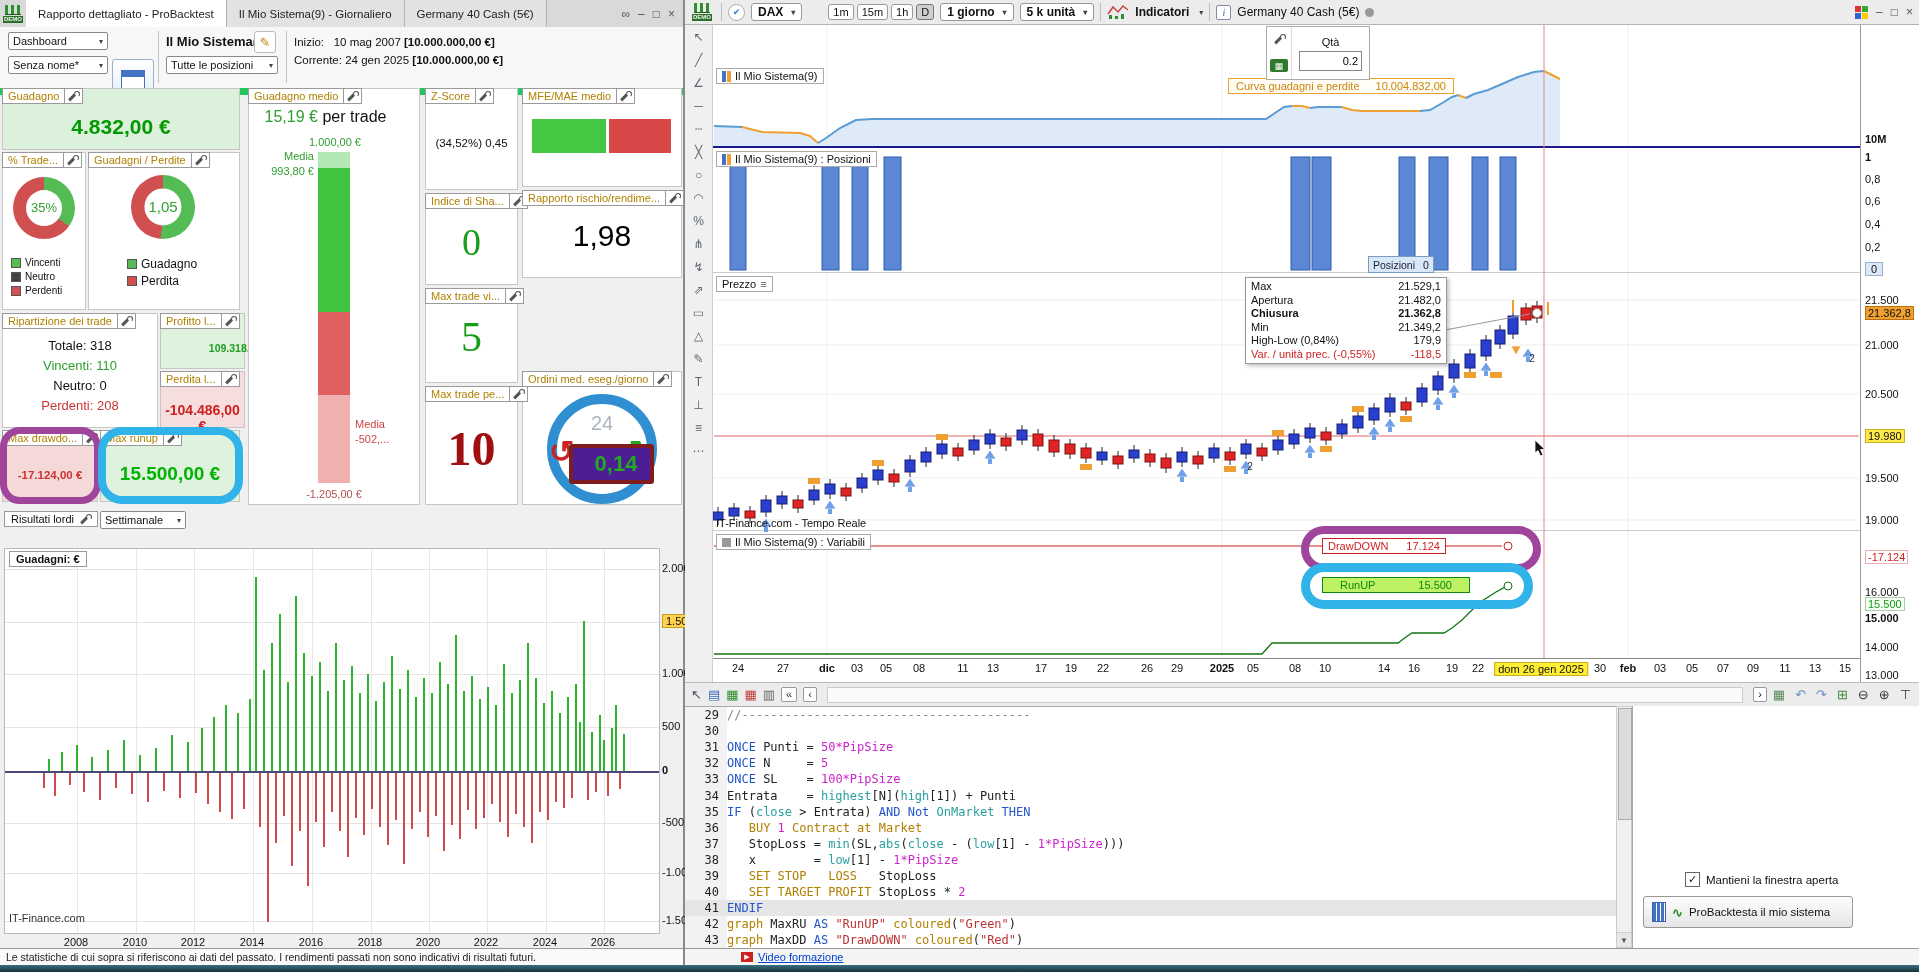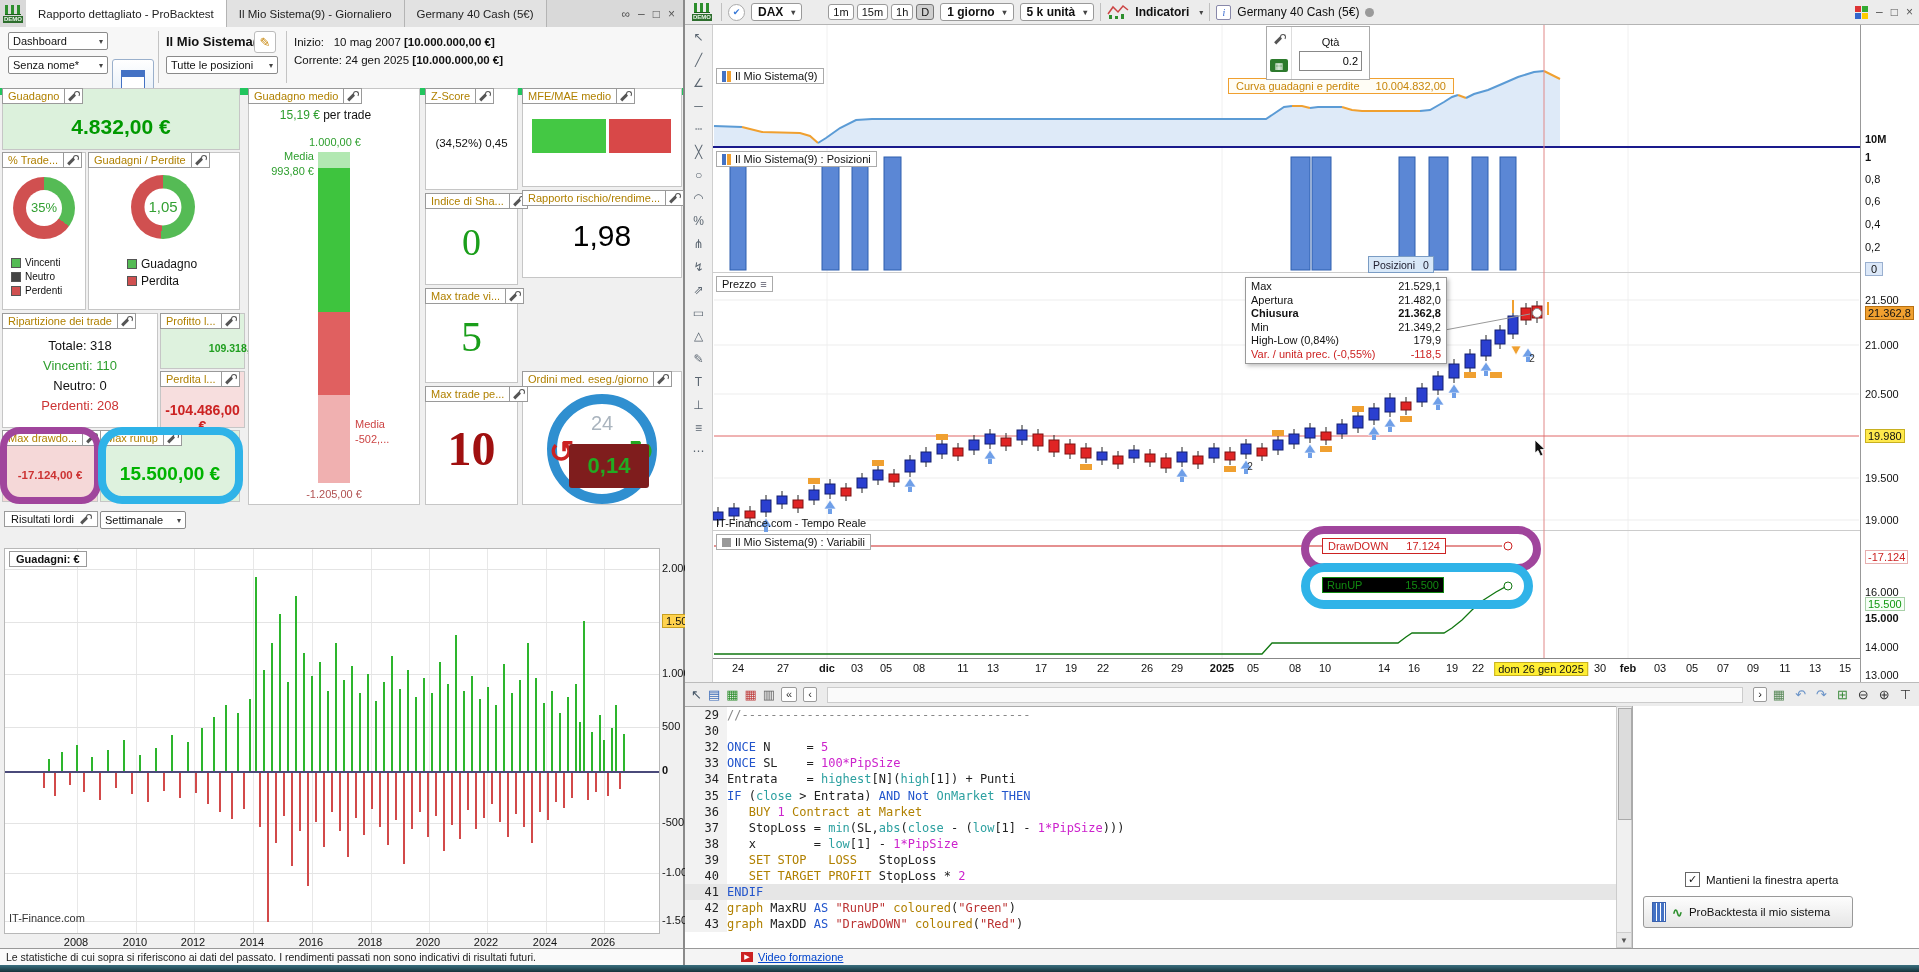--- a/index.html
+++ b/index.html
@@ -85,21 +85,21 @@
   .chip{position:absolute;background:#fff;border:1px solid #aaa;padding:1px 5px;font-size:11px;display:flex;align-items:center;gap:4px;white-space:nowrap;z-index:4;}
   .lgico{display:inline-flex;gap:1px;}
   .lgico i{width:4px;height:11px;display:block;}
   .curva{position:absolute;left:1228px;top:78px;border:1px solid #f0a030;color:#c8860a;background:#fffdf5;padding:1px 7px;font-size:11px;display:flex;gap:16px;z-index:4;}
   .info{position:absolute;left:1245px;top:277px;width:190px;background:#fff;border:1px solid #999;box-shadow:2px 2px 4px rgba(0,0,0,.25);font-size:11px;padding:2px 5px;z-index:6;}
   .info .row{display:flex;justify-content:space-between;line-height:13.5px;gap:10px;}
   .info .row.bold{font-weight:bold;}
   .info .row.red{color:#cc2222;}
   .pos-tip{position:absolute;left:1368px;top:256px;background:#d8e8f8;border:1px solid #7a9cc4;font-size:10.5px;padding:0 4px;display:flex;gap:8px;align-items:center;height:15px;z-index:4;color:#223;}
   .ddbox{position:absolute;left:1322px;top:538px;width:112px;border:1px solid #cc2222;color:#cc2222;background:#fff;font-size:11px;display:flex;justify-content:space-between;padding:1px 5px;z-index:6;}
-  .rubox{position:absolute;left:1322px;top:577px;width:112px;border:1px solid #118811;color:#118811;background:#000000;font-size:11px;display:flex;justify-content:space-between;padding:1px 4px;z-index:6;}
+  .rubox{position:absolute;left:1322px;top:577px;width:112px;border:1px solid #118811;color:#118811;background:#bef264;font-size:11px;display:flex;justify-content:space-between;padding:1px 17px;z-index:6;}
   .ring-purple{left:1301px;top:526px;width:240px;height:46px;border:8px solid #a0459c;border-radius:26px;}
   .ring-cyan{left:1301px;top:563px;width:232px;height:46px;border:9px solid #2fb3e8;border-radius:26px;}
   .itf{position:absolute;left:716px;top:517px;font-size:11px;color:#111;z-index:4;}
   .qta{position:absolute;left:1266px;top:26px;width:102px;height:52px;background:#fff;border:1px solid #aaa;z-index:5;display:flex;}
   .qta .col1{width:24px;display:flex;flex-direction:column;align-items:center;justify-content:space-around;border-right:1px solid #ddd;}
   .qta .kb{width:18px;height:13px;background:#2d7a2d;color:#fff;font-size:9px;display:flex;align-items:center;justify-content:center;border-radius:2px;}
   .qta .col2{flex:1;display:flex;flex-direction:column;align-items:center;justify-content:center;gap:3px;}
   .qta input{width:56px;height:16px;border:1px solid #888;text-align:right;font-size:11px;padding-right:3px;font-family:"Liberation Sans",sans-serif;}
   .bbar{position:absolute;left:685px;top:682px;width:1234px;height:24px;background:#ececec;border-top:1px solid #bbb;display:flex;align-items:center;gap:6px;padding-left:6px;box-sizing:border-box;}
   .bic{font-size:13px;}
@@ -290,21 +290,21 @@
     <div class="ring ring-cyan abs" style="left:98px;top:427px;width:145px;height:77px;border-width:8px;border-radius:24px;border-style:solid;border-color:#2fb3e8;"></div>
 
     <div class="wg" style="left:248px;top:88px;width:172px;height:417px;">
       <div class="wg-h">
           <span class="t">Guadagno medio</span>
           <span class="w">
             <i class="wrench"></i>
           </span>
         </div>
     </div>
-    <div class="abs" style="left:248px;top:108px;width:155px;text-align:center;font-size:12px;"><span style="color:#2d9e2d;">15,19 €</span><span> per trade</span></div>
+    <div class="abs" style="left:248px;top:108px;width:155px;text-align:center;font-size:16px;"><span style="color:#2d9e2d;">15,19 €</span><span> per trade</span></div>
     <div class="abs" style="left:280px;top:136px;width:110px;text-align:center;font-size:11px;color:#2d9e2d;">1.000,00 €</div>
     <div class="abs" style="left:318px;top:152px;width:32px;height:160px;background:linear-gradient(#b2e8b2 0 16px,#3ec43e 16px);"></div>
     <div class="abs" style="left:318px;top:312px;width:32px;height:171px;background:linear-gradient(#e06060 0 83px,#f0b0b0 83px);"></div>
     <div class="abs" style="left:262px;top:150px;width:52px;text-align:right;font-size:11px;color:#2d9e2d;">Media</div>
     <div class="abs" style="left:252px;top:165px;width:62px;text-align:right;font-size:11px;color:#2d9e2d;">993,80 €</div>
     <div class="abs" style="left:355px;top:418px;font-size:11px;color:#cc4444;">Media</div>
     <div class="abs" style="left:355px;top:433px;font-size:11px;color:#cc4444;">-502,...</div>
     <div class="abs" style="left:298px;top:488px;width:72px;text-align:center;font-size:11px;color:#b05050;">-1.205,00 €</div>
 
     <div class="wg" style="left:425px;top:88px;width:93px;height:102px;">
@@ -367,21 +367,21 @@
       <div class="wg-h">
           <span class="t">Ordini med. eseg./giorno</span>
           <span class="w">
             <i class="wrench"></i>
           </span>
         </div>
       <div class="clockring" style="left:24px;top:22px;width:110px;height:110px;"></div>
       <div class="abs" style="left:24px;top:40px;width:110px;text-align:center;font-size:20px;color:#aab4be;">24</div>
       <div class="abs" style="left:26px;top:62px;font-size:30px;color:#cc2222;font-weight:bold;">↺</div>
       <div class="abs" style="left:106px;top:62px;font-size:30px;color:#22aa22;font-weight:bold;">↻</div>
-      <div class="abs" style="left:46px;top:72px;width:68px;height:32px;background:#7f1d1d;border:6px solid #7f1d1d;border-radius:3px;display:flex;align-items:center;justify-content:center;font-size:22px;font-weight:bold;color:#22aa22;">0,14</div>
+      <div class="abs" style="left:46px;top:72px;width:68px;height:32px;background:#4c1d95;border:4px solid #7f1d1d;border-radius:3px;display:flex;align-items:center;justify-content:center;font-size:22px;font-weight:bold;color:#22aa22;padding-left:9px;">0,14</div>
     </div>
 
     <div class="chipbox" style="left:4px;top:511px;display:flex;gap:6px;align-items:center;">
         <span>Risultati lordi</span>
         <i class="wrench"></i>
       </div>
     <div class="select" style="left:100px;top:511px;width:86px;">
         <span>Settimanale</span>
         <span class="car">▾</span>
       </div>
@@ -986,20 +986,24 @@
   <div class="code" id="codebox">
       <div class="cl">
         <span class="ln">29</span>
         <pre><span class="c">//----------------------------------------</span></pre>
       </div>
       <div class="cl">
         <span class="ln">30</span>
         <pre></pre>
       </div>
       <div class="cl">
+        <span class="ln">31</span>
+        <pre><span class="k">ONCE</span><span class="v"> Punti = </span><span class="n">50*PipSize</span></pre>
+      </div>
+      <div class="cl">
         <span class="ln">32</span>
         <pre><span class="k">ONCE</span><span class="v"> N     = </span><span class="n">5</span></pre>
       </div>
       <div class="cl">
         <span class="ln">33</span>
         <pre><span class="k">ONCE</span><span class="v"> SL    = </span><span class="n">100*PipSize</span></pre>
       </div>
       <div class="cl">
         <span class="ln">34</span>
         <pre><span class="v">Entrata    = </span><span class="f">highest</span><span class="v">[N](</span><span class="f">high</span><span class="v">[1]) + Punti</span></pre>

